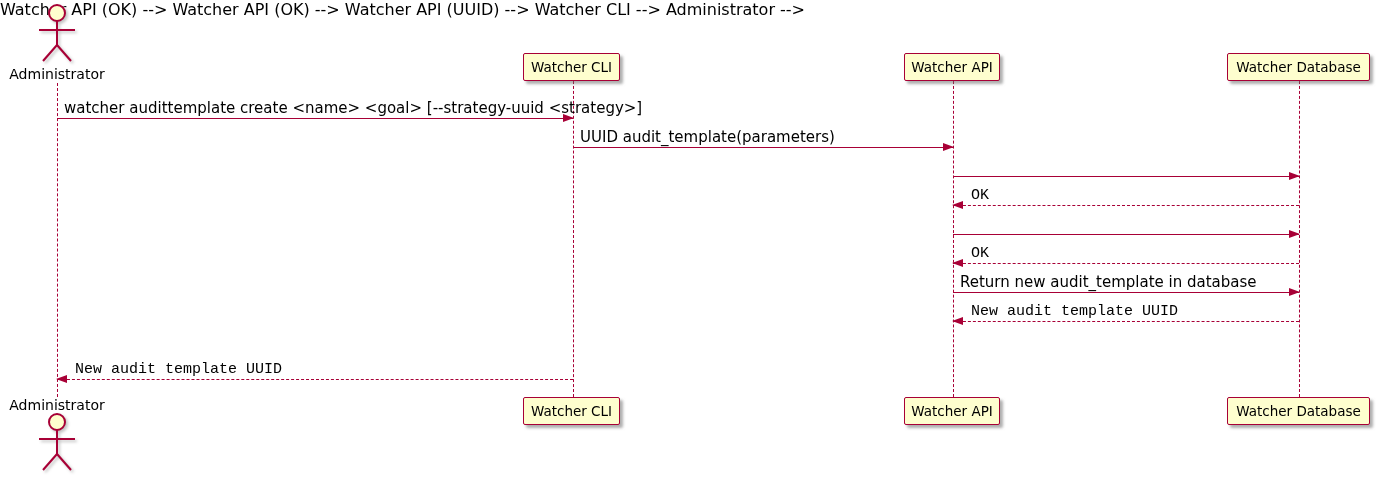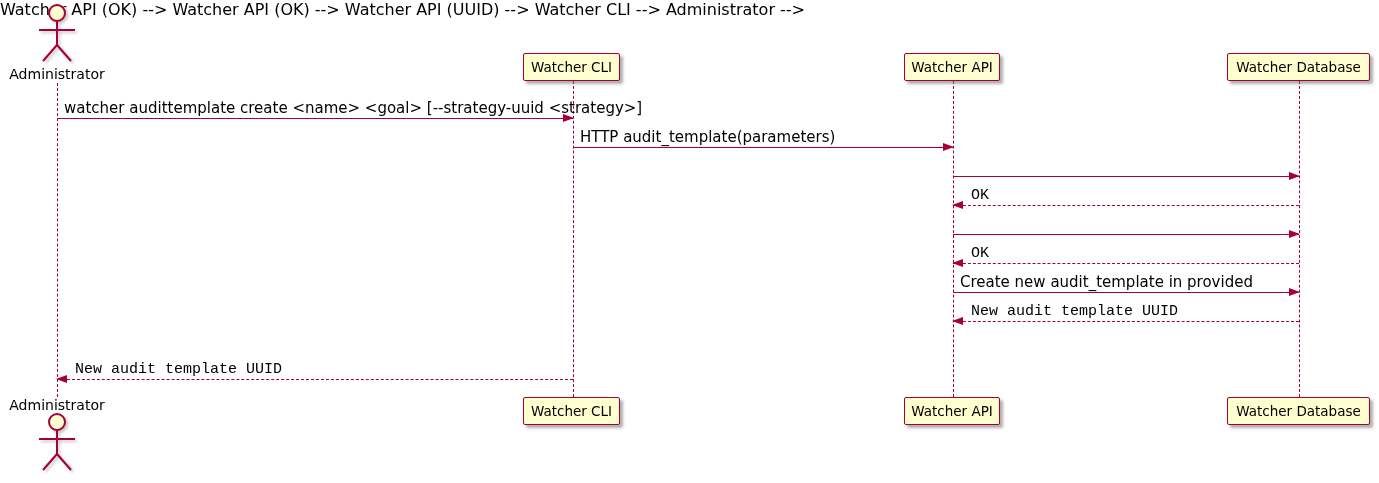--- a/index.html
+++ b/index.html
@@ -109,21 +109,21 @@
   
   
   <div class="msg fwd solid" style="left:57px;top:99px;width:516px;">
     <div class="msg-label">watcher audittemplate create &lt;name&gt; &lt;goal&gt; [--strategy-uuid &lt;strategy&gt;]</div>
     <div class="msg-line"></div>
     <div class="msg-arrowhead"></div>
   </div>
 
   
   <div class="msg fwd solid" style="left:573px;top:128px;width:380px;">
-    <div class="msg-label">HTTP audit_template(parameters)</div>
+    <div class="msg-label">UUID audit_template(parameters)</div>
     <div class="msg-line"></div>
     <div class="msg-arrowhead"></div>
   </div>
 
   
   <div class="msg fwd solid" style="left:953px;top:157px;width:346px;">
     <div class="msg-line"></div>
     <div class="msg-arrowhead"></div>
   </div>
 
@@ -142,21 +142,21 @@
 
    Watcher API (OK) --&gt;
   <div class="msg rev dashed" style="left:953px;top:244px;width:346px;">
     <div class="msg-label">OK</div>
     <div class="msg-line"></div>
     <div class="msg-arrowhead"></div>
   </div>
 
   
   <div class="msg fwd solid" style="left:953px;top:273px;width:346px;">
-    <div class="msg-label">Create new audit_template in provided</div>
+    <div class="msg-label">Return new audit_template in database</div>
     <div class="msg-line"></div>
     <div class="msg-arrowhead"></div>
   </div>
 
    Watcher API (UUID) --&gt;
   <div class="msg rev dashed" style="left:953px;top:302px;width:346px;">
     <div class="msg-label">New audit template UUID</div>
     <div class="msg-line"></div>
     <div class="msg-arrowhead"></div>
   </div>

